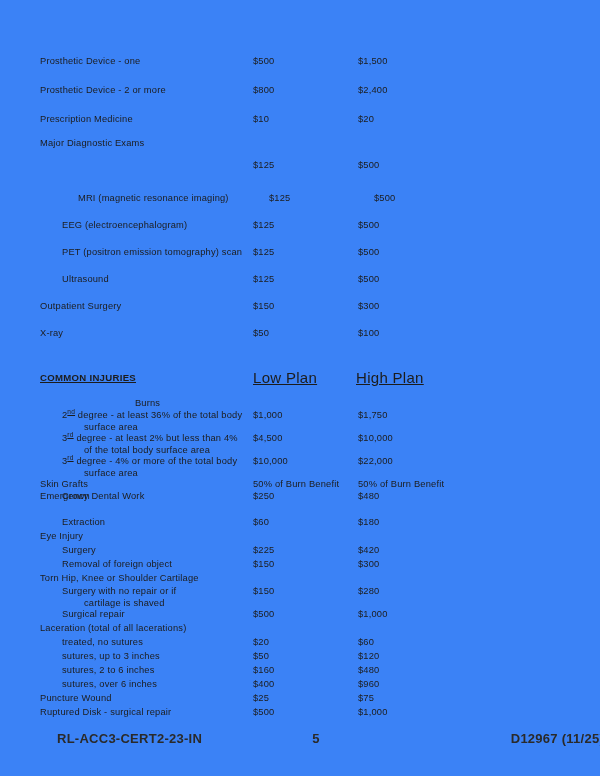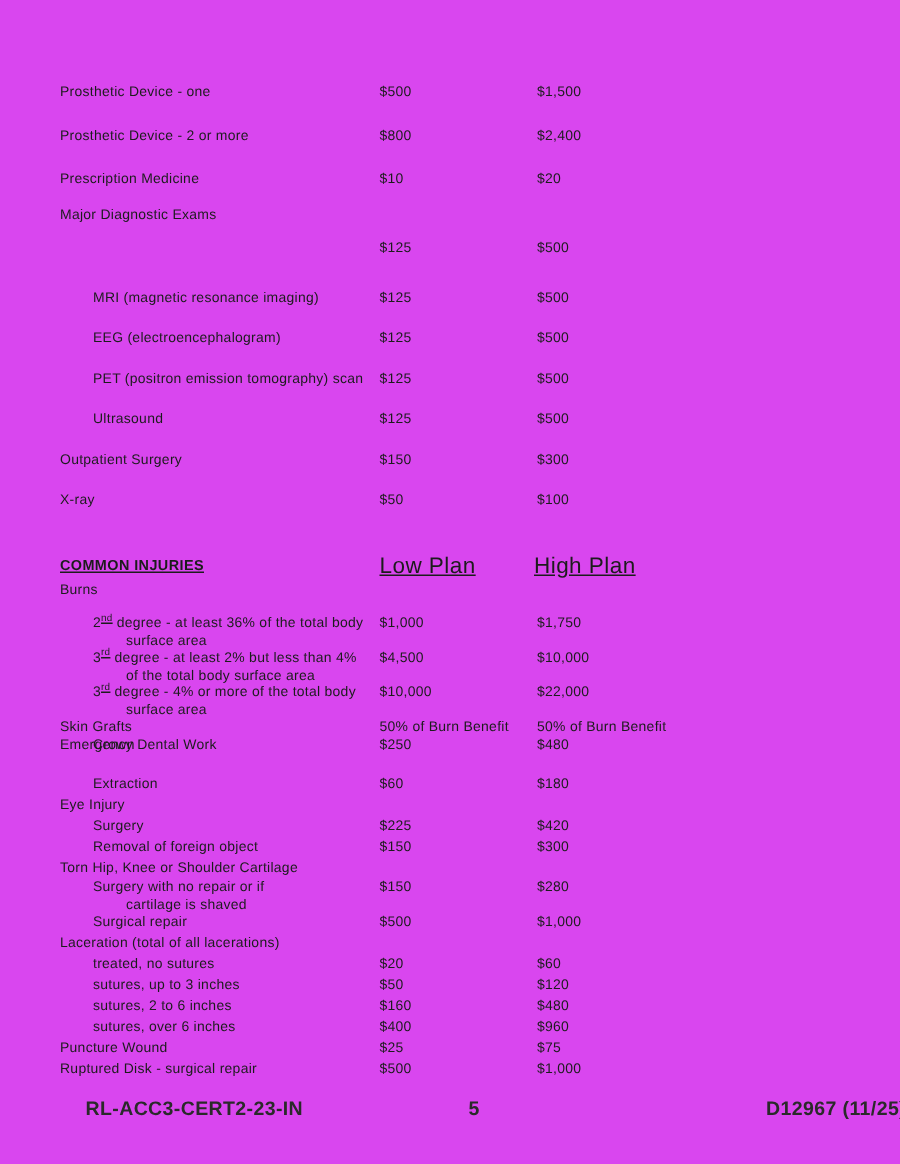--- a/index.html
+++ b/index.html
@@ -14,21 +14,21 @@
     position: relative;
     font-family: "Liberation Sans", sans-serif;
     color: #1c1c1c;
     overflow: hidden;
     -webkit-font-smoothing: antialiased;
   }
 
   .page {
     position: absolute;
     inset: 0;
-    background: #d946ef;
+    background: #3b82f6;
   }
 
   
   .sched {
     position: absolute;
     left: 40px;
     width: 520px;
   }
   .row {
     position: relative;
@@ -139,21 +139,21 @@
         <div class="cell-low">$10</div>
         <div class="cell-high">$20</div>
       </div>
       <div class="row" style="position: absolute; left: 0px; width: 520px; top: 82px;">
         <div class="cell-label">Major Diagnostic Exams</div>
       </div>
       <div class="row indent-1" style="position: absolute; left: 0px; width: 520px; top: 104px;">
         <div class="cell-low">$125</div>
         <div class="cell-high">$500</div>
       </div>
-      <div class="row indent-1" style="position: absolute; left: 0px; width: 520px; top: 137px; text-decoration: underline;">
+      <div class="row indent-1" style="position: absolute; left: 16px; width: 520px; top: 137px; text-decoration: underline;">
         <div class="cell-label">MRI (magnetic resonance imaging)</div>
         <div class="cell-low">$125</div>
         <div class="cell-high">$500</div>
       </div>
       <div class="row indent-1" style="position: absolute; left: 0px; width: 520px; top: 164px;">
         <div class="cell-label">EEG (electroencephalogram)</div>
         <div class="cell-low">$125</div>
         <div class="cell-high">$500</div>
       </div>
       <div class="row indent-1" style="position: absolute; left: 0px; width: 520px; top: 191px;">
@@ -177,21 +177,21 @@
         <div class="cell-high">$100</div>
       </div>
     </div>
 
   <div class="sched" id="table-injuries">
     <div class="row" style="top:0;position:absolute;left:0;width:520px;">
       <div class="hdr-title">COMMON INJURIES</div>
       <div class="hdr-low">Low Plan</div>
       <div class="hdr-high">High Plan</div>
     </div>
-  <div class="row" style="position: absolute; left: 0px; width: 520px; top: 16px;">
+  <div class="row" style="position: absolute; left: 0px; width: 520px; top: 26px; text-align: center;">
         <div class="cell-label">Burns</div>
       </div>
       <div class="row indent-1 hang" style="position: absolute; left: 0px; width: 520px; top: 38px;">
         <div class="cell-label">2<sup>nd</sup> degree - at least 36% of the total body<br>surface area</div>
         <div class="cell-low">$1,000</div>
         <div class="cell-high">$1,750</div>
       </div>
       <div class="row indent-1 hang" style="position: absolute; left: 0px; width: 520px; top: 61px;">
         <div class="cell-label">3<sup>rd</sup> degree - at least 2% but less than 4%<br>of the total body surface area</div>
         <div class="cell-low">$4,500</div>

